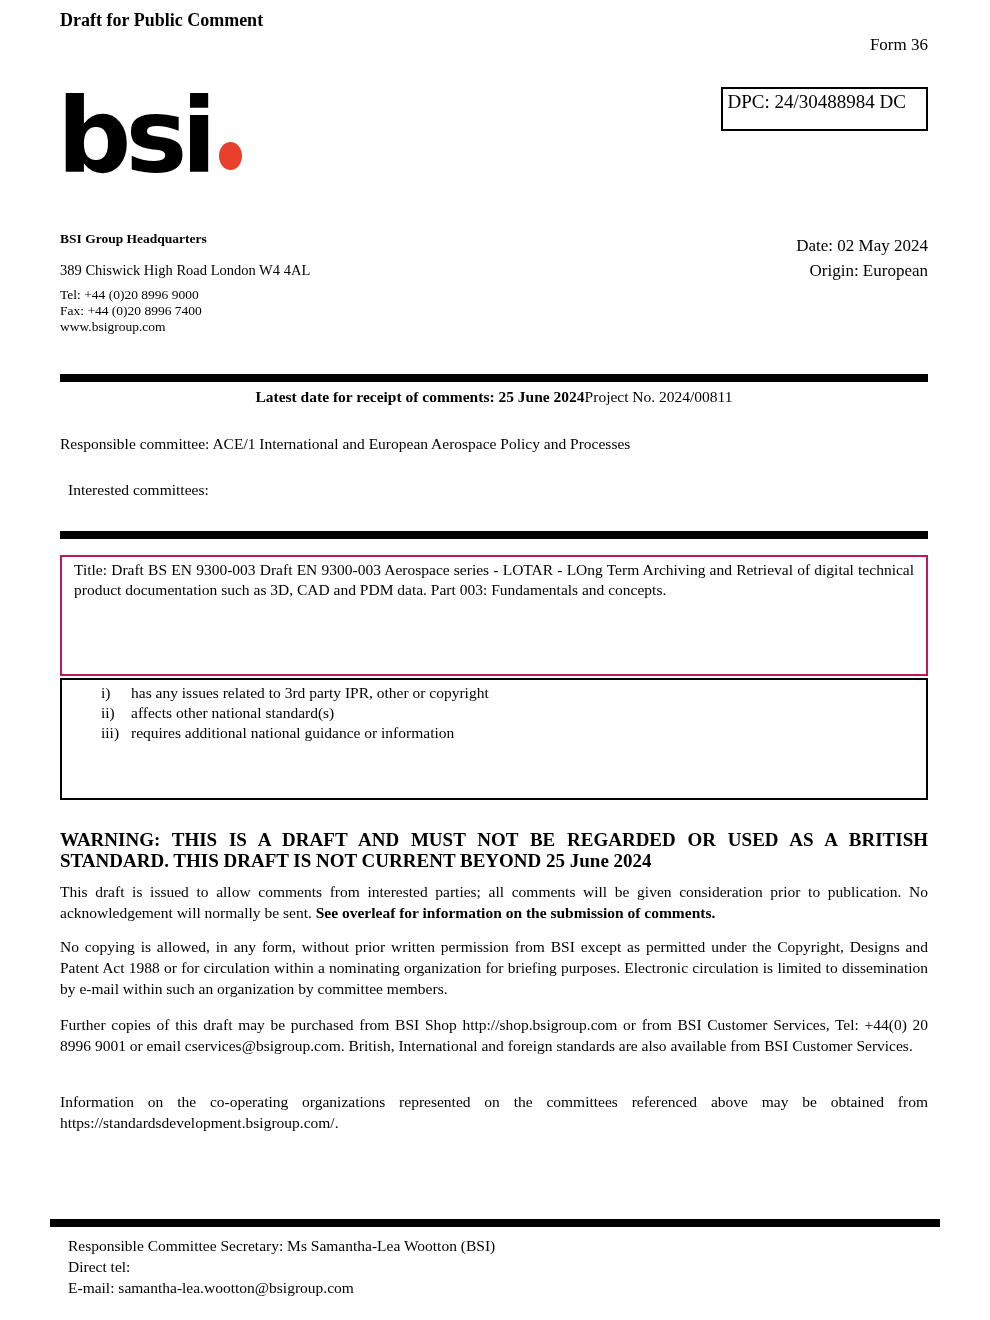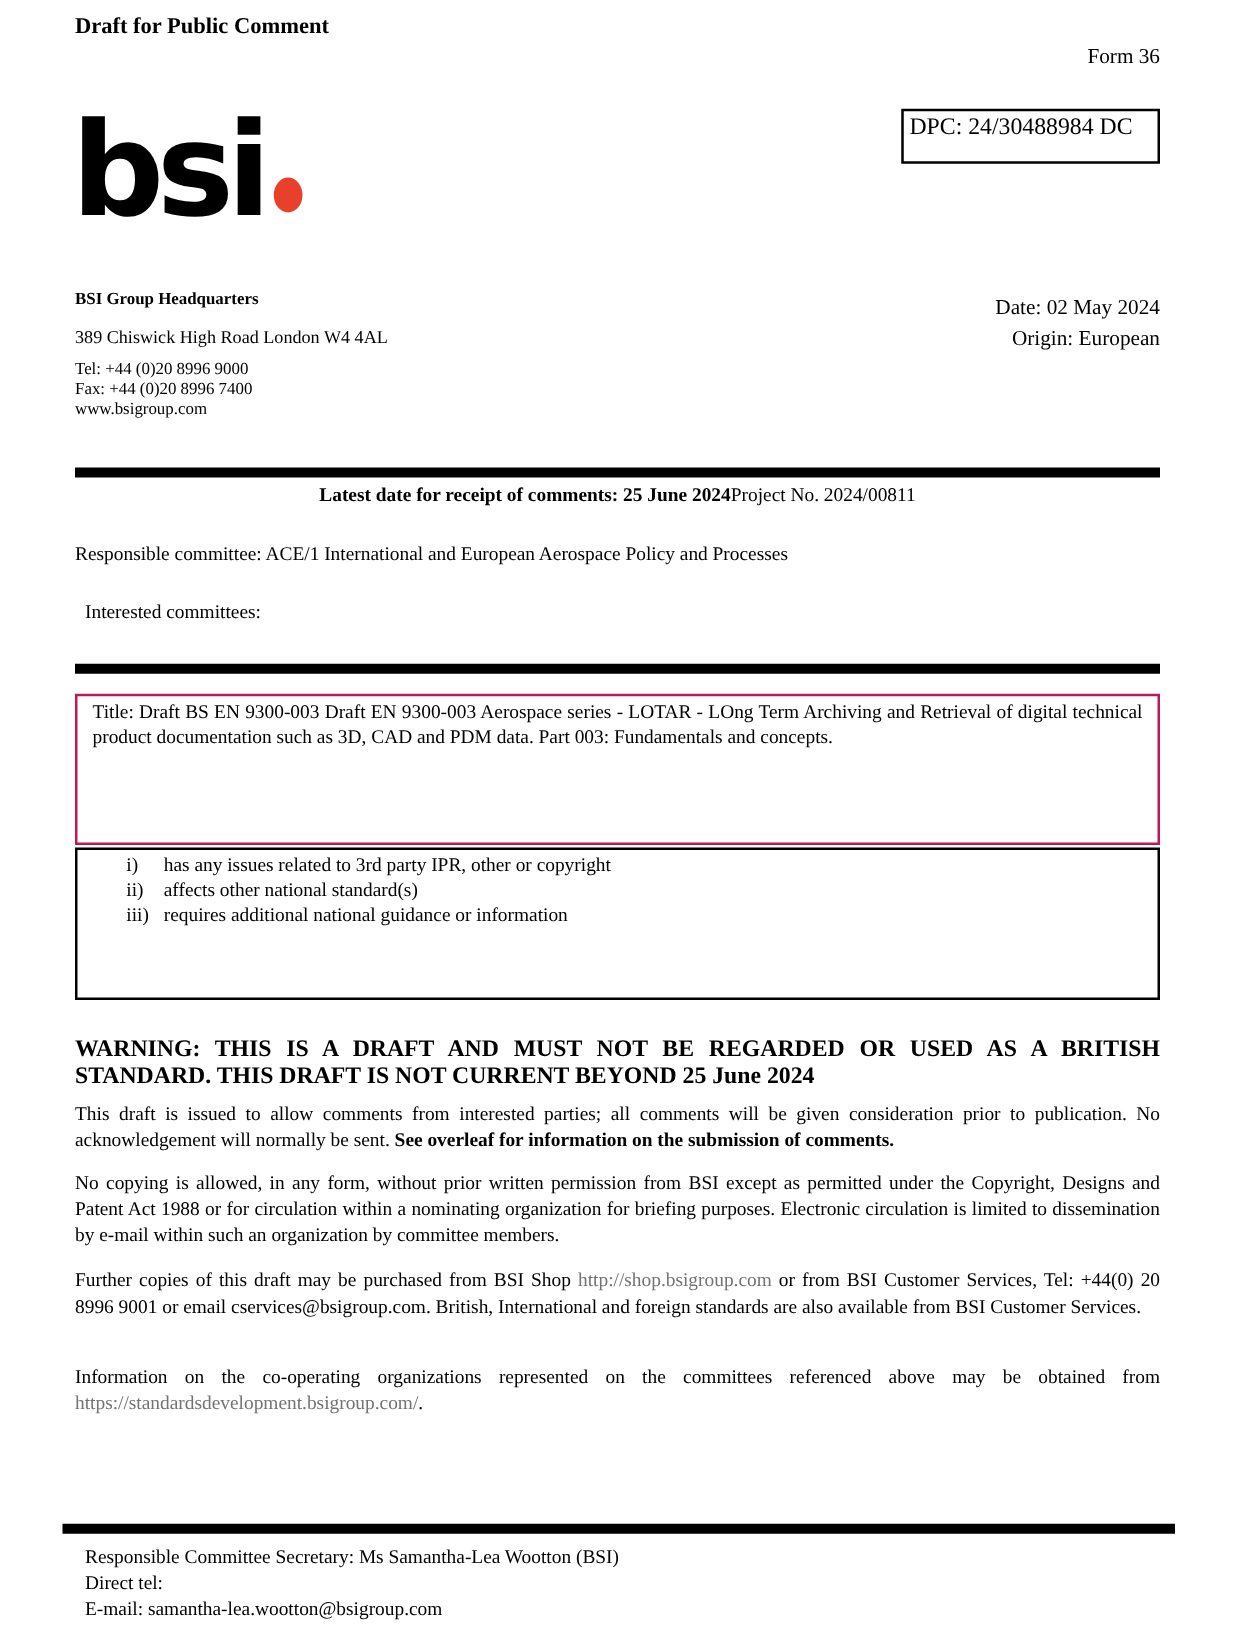--- a/index.html
+++ b/index.html
@@ -88,21 +88,21 @@
     font-weight: bold; font-size: 19px; line-height: 21px;
     text-align: justify;
     margin-top: 13px;
   }
   .par { font-size: 15.5px; line-height: 21px; text-align: justify; left: 60px; width: 868px; }
   .p1 { top: 881px; }
   .p2 { top: 936px; }
   .p3 { top: 1014px; }
   .p4 { top: 1091px; }
   .par .bold { font-weight: bold; }
-  .link { color: #737373; }
+  .link { color: #000000; }
 
   .footer-block { top: 1235px; left: 68px; font-size: 15.5px; line-height: 21px; }
 </style>
 </head>
 <body>
 
 <div class="abs draft-label">Draft for Public Comment</div>
 <div class="abs form-no">Form 36</div>
 
 <div class="abs dpc-box">

